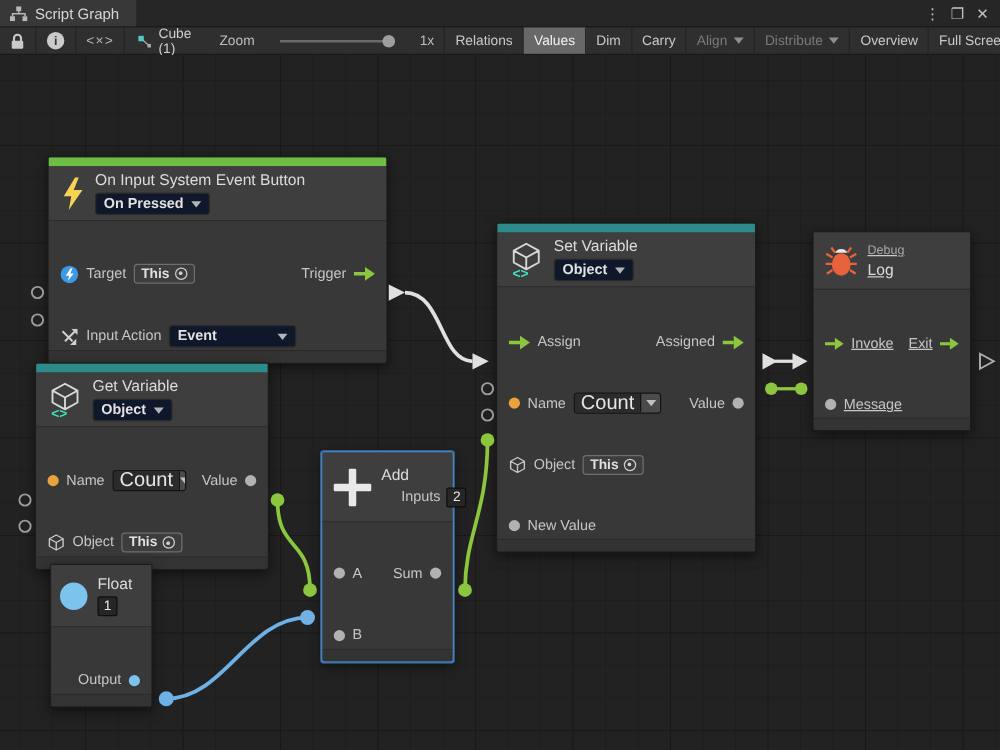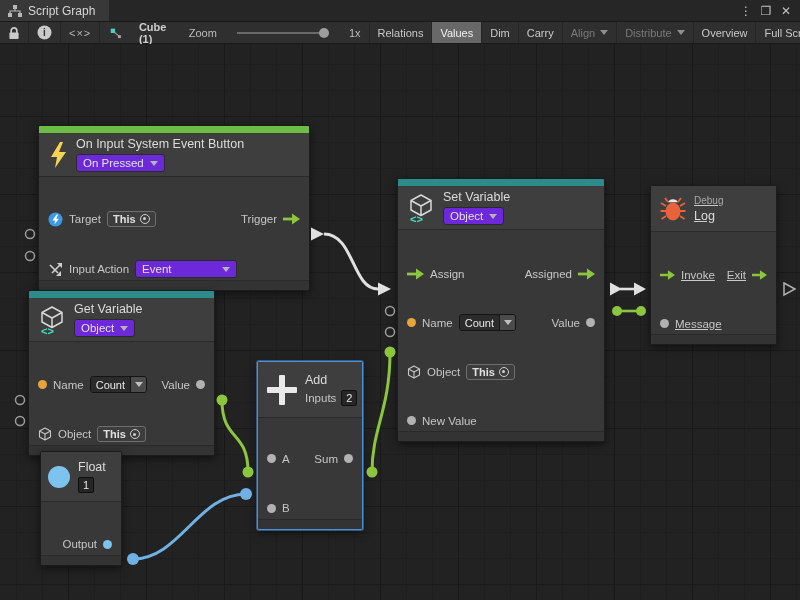--- a/index.html
+++ b/index.html
@@ -13,21 +13,21 @@
   .tab-rest { flex:1; }
   .winctl { display:flex; align-items:center; gap:4px; padding-right:6px; }
   .winctl span { width:16px; text-align:center; font-size:12px; color:#c2c2c2; cursor:default; }
 
   
   .toolbar { position:absolute; top:22px; left:0; width:800px; height:22px; background:#2f2f2f; display:flex; align-items:stretch; border-bottom:1px solid #191919; font-size:11px; }
   .tbtn { display:flex; align-items:center; justify-content:center; padding:0 8px; color:#c9c9c9; border-right:1px solid #242424; white-space:nowrap; }
   .tbtn.active { background:#686868; color:#f2f2f2; }
   .tbtn.disabled { color:#7a7a7a; }
   .tb-gap { width:14px; }
-  .graph-ref { display:flex; align-items:center; gap:17px; padding:0 10px; color:#cfcfcf;font-weight:bold; }
+  .graph-ref { display:flex; align-items:center; gap:5px; padding:0 10px; color:#cfcfcf; }
   .zoom-group { display:flex; align-items:center; gap:20px; padding:0 8px; color:#bdbdbd; }
   .slider { position:relative; width:92px; height:12px; }
   .slider .track { position:absolute; left:0; right:0; top:5px; height:2px; background:#6a6a6a; }
   .slider .handle { position:absolute; left:82px; top:1px; width:10px; height:10px; border-radius:50%; background:#9e9e9e; }
   .tb-right { display:flex; align-items:stretch; margin-left:auto; }
   .dd-tri { width:0; height:0; border-left:4px solid transparent; border-right:4px solid transparent; border-top:5px solid #8e8e8e; margin-left:5px; }
 
   
   .canvas { position:absolute; top:44px; left:0; width:800px; height:556px;
     background-color:#222222;
@@ -47,27 +47,27 @@
   .nhead { display:flex; align-items:center; gap:8px; padding:0 9px; background:#3e3e3e; border-bottom:1px solid #2a2a2a; }
   .nhead .col { display:flex; flex-direction:column; justify-content:center; gap:3px; }
   .ntitle { font-size:12.5px; color:#dcdcdc; white-space:nowrap; }
   .nsub { font-size:10px; color:#a8a8a8; }
   .nbody { background:#383838; }
   .row { display:flex; align-items:center; gap:6px; padding:0 9px; font-size:11.5px; color:#c6c6c6; white-space:nowrap;margin-top:28px; }
   .sp { flex:1; }
   .nfoot { height:10px; background:#333333; border-top:1px solid #2a2a2a; border-radius:0 0 2px 2px; }
 
   
-  .dropdown { display:inline-flex; align-items:center; gap:6px; background:#6d28d9; border:1px solid #2a2a2a; border-radius:3px; padding:2px 6px; font-size:11.5px; color:#e2e2e2; }
+  .dropdown { display:inline-flex; align-items:center; gap:6px; background:#0f172a; border:1px solid #2a2a2a; border-radius:3px; padding:2px 6px; font-size:11.5px; color:#e2e2e2;font-weight:bold; }
   .dropdown .tri { width:0; height:0; border-left:4px solid transparent; border-right:4px solid transparent; border-top:5px solid #b5b5b5; }
   .chip { display:inline-flex; align-items:center; gap:4px; background:#3d3d3d; border:1px solid #6e6e6e; border-radius:3px; padding:0 5px; height:16px; font-size:11px; color:#e0e0e0;font-weight:bold; }
   .target-ico { position:relative; width:10px; height:10px; border:1.4px solid #cfcfcf; border-radius:50%; }
   .target-ico::after { content:""; position:absolute; left:2.3px; top:2.3px; width:3px; height:3px; border-radius:50%; background:#cfcfcf; }
   .combo { display:inline-flex; align-items:stretch; height:17px; border:1px solid #141414; border-radius:3px; overflow:hidden; }
-  .combo .val { background:#2b2b2b; color:#e6e6e6; font-size:11px; display:flex; align-items:center; padding:0 5px; }
+  .combo .val { background:#2b2b2b; color:#e6e6e6; font-size:16px; display:flex; align-items:center; padding:0 5px; }
   .combo .btn { background:#4b4b4b; width:16px; display:flex; align-items:center; justify-content:center; border-left:1px solid #141414; }
   .combo .tri { width:0; height:0; border-left:4px solid transparent; border-right:4px solid transparent; border-top:5px solid #c0c0c0; }
   .numbox { display:inline-flex; align-items:center; justify-content:center; min-width:16px; height:16px; padding:0 4px; background:#262626; border:1px solid #0f0f0f; border-radius:2px; color:#e8e8e8; font-size:11px; }
 
   .dot { width:9px; height:9px; border-radius:50%; flex:0 0 auto; }
   .dot.gray { background:#b2b2b2; }
   .dot.orange { background:#e8a33d; }
   .dot.blue { background:#7cc4ee; }
 
   .plus-ico { position:relative; width:30px; height:30px; flex:0 0 auto; }
@@ -351,21 +351,21 @@
         </div>
       </div>
       <div class="nfoot"></div>
     </div>
 
     <div class="node selected" style="left:257px; top:317px; width:106px;">
       <div class="nhead" style="height:56px">
         <span class="plus-ico"></span>
         <div class="col">
           <span class="ntitle">Add</span>
-          <span style="display:flex; align-items:center; gap:5px; font-size:11.5px; color:#c6c6c6;">
+          <span style="display:flex; align-items:center; gap:5px; font-size:11.5px; color:#c6c6c6;margin-left:16px;">
             <span>Inputs</span>
             <span class="numbox">2</span>
           </span>
         </div>
       </div>
       <div class="nbody" style="padding-top:2px">
         <div class="row" style="height:21.5px">
           <span class="dot gray"></span>
           <span>A</span>
           <span class="sp"></span>

